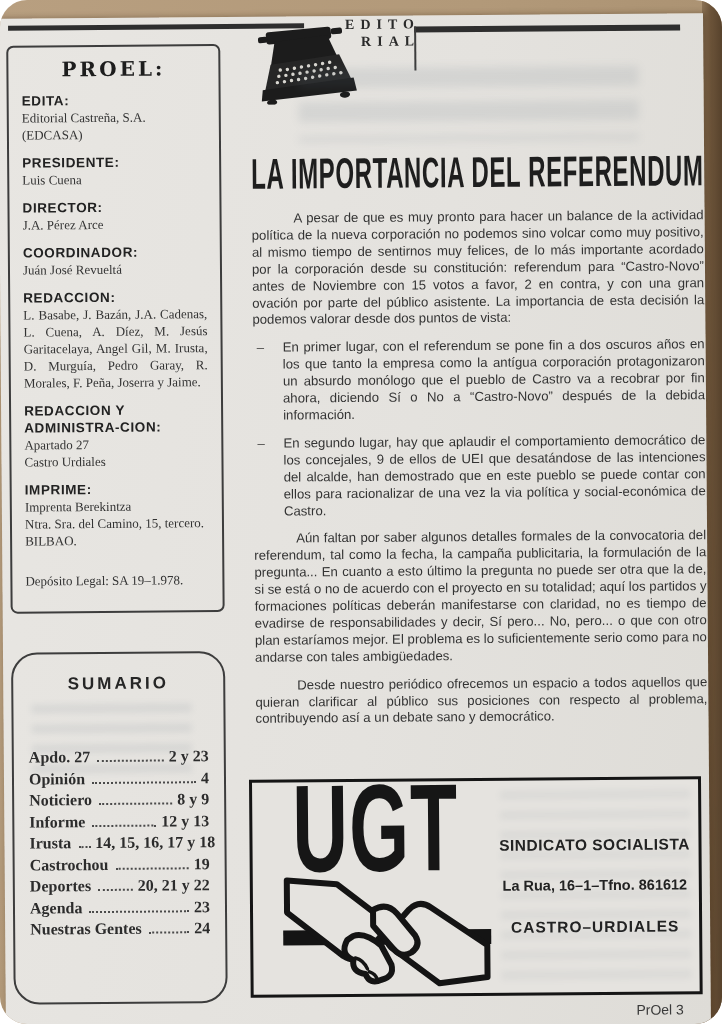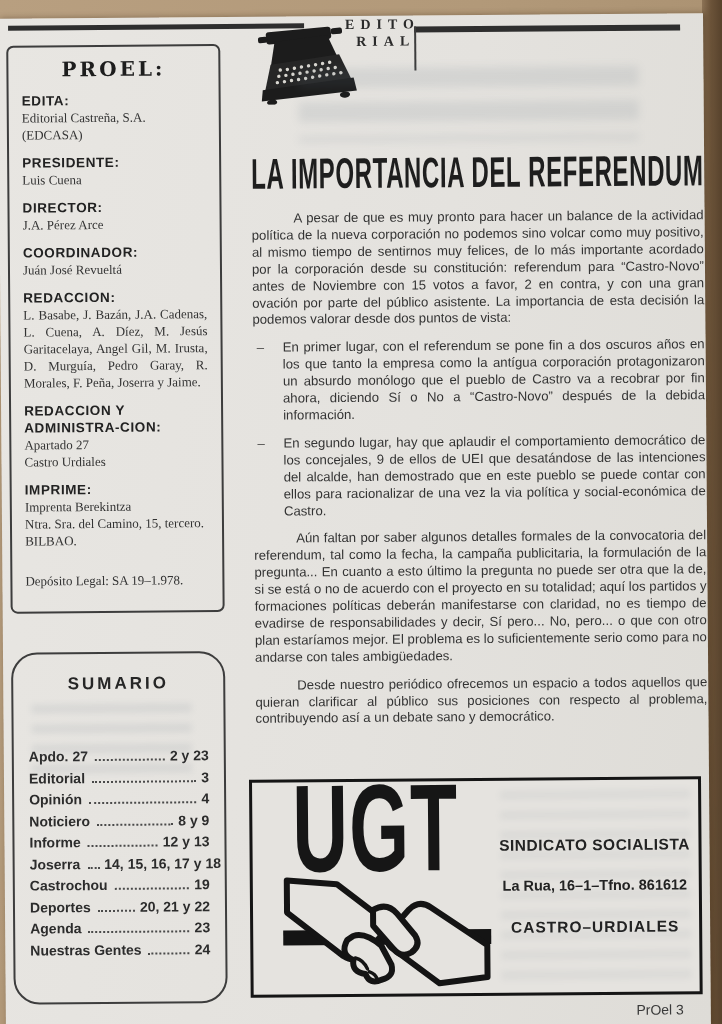--- a/index.html
+++ b/index.html
@@ -1,54 +1,55 @@
 <!DOCTYPE html>
 <html><head>
 <meta charset="utf-8">
 <style>
   html,body{margin:0;padding:0;}
   .photo{
     position:relative;width:722px;height:1024px;overflow:hidden;
     background:linear-gradient(115deg,#b89f80 0%,#b29979 40%,#a68d6d 78%,#7c6247 100%);
     font-family:"Liberation Sans",sans-serif;
+    border-radius:27px;
   }
   .photo::after{ 
     content:"";position:absolute;top:0;right:0;width:20px;height:100%;
     background:linear-gradient(90deg,#8c7356 0%,#6b5339 45%,#57422c 100%);
   }
   .page{
     position:absolute;left:-2px;top:16px;width:705px;height:1014px;
     background:linear-gradient(100deg,#e8e6e2 0%,#e4e2de 55%,#dedcd7 100%);
     transform:rotate(-0.45deg);transform-origin:50% 0;
     box-shadow:2px 0 6px rgba(60,40,20,.45);
     color:#2b2b2b;z-index:1;
   }
   
   .rule-left{position:absolute;left:10px;top:7px;width:296px;height:5px;background:#2e2e2e;}
   .rule-right{position:absolute;left:416px;top:11px;width:266px;height:6px;background:#2e2e2e;}
   .rule-drop{position:absolute;left:416px;top:11px;width:2px;height:44px;background:#3c3c3c;}
   .typewriter{position:absolute;left:254px;top:8px;width:112px;height:80px;}
   .kicker{position:absolute;left:347px;top:0px;font-family:"Liberation Serif",serif;
     font-weight:bold;font-size:14px;line-height:17px;letter-spacing:6px;color:#2a2a2a;}
-  .kicker .k2{margin-left:11px;}
+  .kicker .k2{margin-left:11px;text-align:right;}
   
   .mh-box{position:absolute;left:8px;top:27px;width:214px;height:568px;
     border:2px solid #3d3d3d;border-radius:7px;box-sizing:border-box;padding:10px 13px;}
   .mh-title{font-family:"DejaVu Serif",serif;font-weight:bold;font-size:20px;
     letter-spacing:3px;text-align:center;color:#1d1d1d;margin-bottom:4px;}
   .mh-label{font-weight:bold;font-size:13.5px;letter-spacing:.6px;color:#222;margin-top:11px;line-height:17px;}
   .mh-line{font-family:"Liberation Serif",serif;font-size:13px;line-height:17px;color:#333;}
   .mh-just{text-align:justify;}
   .mh-dep{font-family:"Liberation Serif",serif;font-size:13px;color:#333;margin-top:24px;}
   .toc-box{position:absolute;left:8px;top:634px;width:214px;height:352px;
     border:2px solid #3d3d3d;border-radius:26px;box-sizing:border-box;padding:20px 15px;}
   .toc-title{font-weight:bold;font-size:17px;letter-spacing:3px;text-align:center;color:#262626;}
   .toc-list{margin-top:52px;}
-  .toc-row{display:flex;align-items:baseline;font-family:Liberation Sans, sans-serif;
-    font-weight:bold;font-size:14px;line-height:21.5px;color:#2c2c2c;}
+  .toc-row{display:flex;align-items:baseline;font-family:Liberation Serif, serif;
+    font-weight:bold;font-size:16px;line-height:21.5px;color:#2c2c2c;}
   .toc-leader{flex:1;border-bottom:2px dotted #4a4a4a;margin:0 5px 4px 7px;min-width:12px;}
   .toc-pages{white-space:nowrap;}
   
   .article{position:absolute;left:252px;top:134px;width:452px;}
   .headline{font-weight:bold;font-size:43px;line-height:46px;letter-spacing:1px;
     white-space:nowrap;transform:scaleX(.56);transform-origin:left;color:#1e1e1e;margin-bottom:14px;}
   .para{font-size:13.2px;line-height:16.9px;text-align:justify;color:#333;margin:0 0 11px 0;}
   .indent{text-indent:42px;}
   .bullet{position:relative;padding-left:30px;box-sizing:border-box;}
   .bullet .dash{position:absolute;left:4px;top:0;}
@@ -170,41 +171,36 @@
     <div class="toc-box">
       <div class="toc-title">SUMARIO</div>
       <div class="ghost" style="left:18px;top:50px;width:160px;height:78px;"></div>
       <div class="toc-list">
         <div class="toc-row">
             <span>Apdo. 27</span>
             <span class="toc-leader"></span>
             <span class="toc-pages">2 y 23</span>
           </div>
         <div class="toc-row">
-            <span>Editorial</span>
-            <span class="toc-leader"></span>
-            <span class="toc-pages">3</span>
-          </div>
-        <div class="toc-row">
             <span>Opinión</span>
             <span class="toc-leader"></span>
             <span class="toc-pages">4</span>
           </div>
         <div class="toc-row">
             <span>Noticiero</span>
             <span class="toc-leader"></span>
             <span class="toc-pages">8 y 9</span>
           </div>
         <div class="toc-row">
             <span>Informe</span>
             <span class="toc-leader"></span>
             <span class="toc-pages">12 y 13</span>
           </div>
         <div class="toc-row">
-            <span>Joserra</span>
+            <span>Irusta</span>
             <span class="toc-leader"></span>
             <span class="toc-pages">14, 15, 16, 17 y 18</span>
           </div>
         <div class="toc-row">
             <span>Castrochou</span>
             <span class="toc-leader"></span>
             <span class="toc-pages">19</span>
           </div>
         <div class="toc-row">
             <span>Deportes</span>

